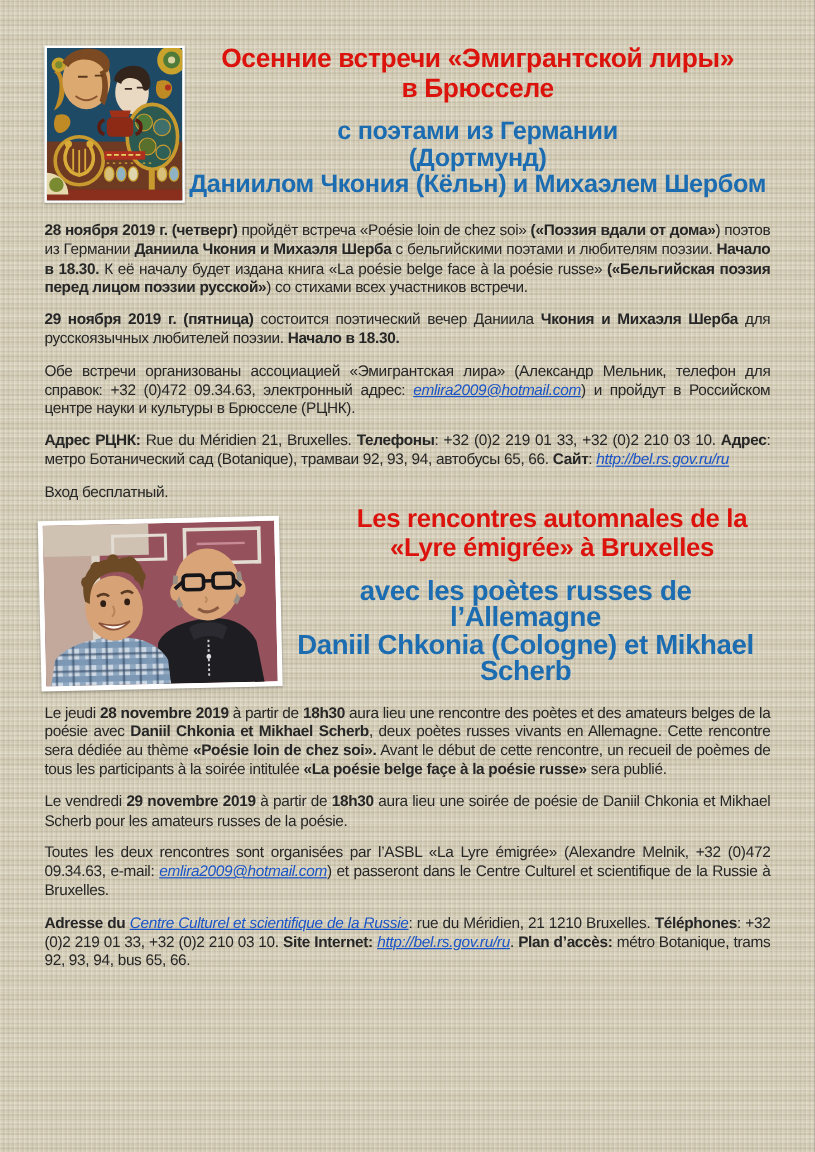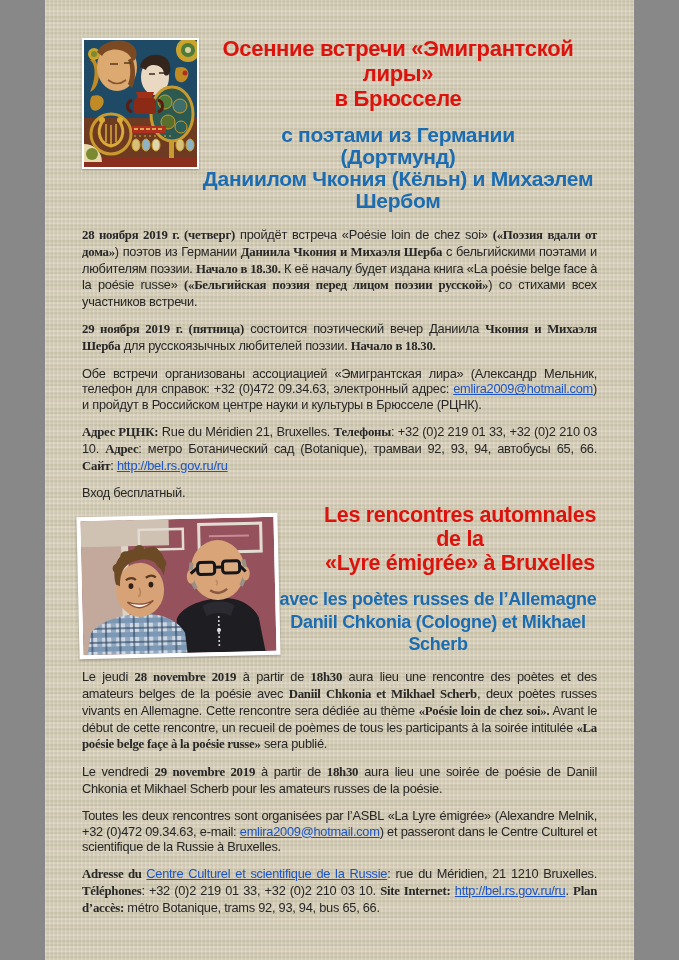--- a/index.html
+++ b/index.html
@@ -1,18 +1,18 @@
 <!DOCTYPE html>
 <html><head>
 <meta charset="utf-8">
 <style>
   html,body{margin:0;padding:0;background:#888;}
   .page{
     position:relative;
-    width:589px;height:960px;
+    width:679px;height:960px;
     margin:0 auto;
     box-sizing:border-box;
     padding:36px 37px 0 37px;
     overflow:hidden;
     font-family:"Liberation Sans",sans-serif;
     background-color:#d8d1bb;
     background-image:
       repeating-linear-gradient(90deg, rgba(255,255,255,.22) 0px, rgba(255,255,255,0) 1px, rgba(0,0,0,0) 2px, rgba(118,106,82,.12) 3px, rgba(0,0,0,0) 4px),
       repeating-linear-gradient(0deg, rgba(255,255,255,.18) 0px, rgba(255,255,255,0) 1px, rgba(0,0,0,0) 2px, rgba(118,106,82,.14) 3px, rgba(0,0,0,0) 4px),
       repeating-linear-gradient(0deg, rgba(130,118,92,.05) 0 7px, rgba(255,255,255,.06) 7px 14px);
@@ -25,32 +25,32 @@
   }
   .photo-frame{
     flex:none;width:193px;height:134px;background:#fff;padding:4px;margin-top:12px;margin-left:-4px;
     transform:rotate(-1.3deg);
     box-shadow:0 1px 3px rgba(0,0,0,.3);
   }
   .art-frame svg,.photo-frame svg{display:block;width:100%;height:100%;}
   .title-red{margin:0;color:#dc130c;font-weight:700;font-size:22px;line-height:25px;letter-spacing:-0.3px;}
   .title-red.fr{font-size:21.5px;line-height:24px;padding-left:44px;}
   .title-blue{margin:13px 0 0 0;color:#1b6cb1;font-weight:700;font-size:21px;line-height:22px;letter-spacing:-0.3px;}
-  .title-blue.fr{font-size:18px;line-height:22.5px;}
+  .title-blue.fr{font-size:23px;line-height:22.5px;}
   .tline{display:block;}
   .body-block{margin-top:15px;}
   .body-block.fr{margin-top:12px;}
   .para{
     margin:0 0 11px 0;
     font-size:12.8px;line-height:15.8px;letter-spacing:-0.25px;
     color:#262626;text-align:justify;
   }
   .para:last-child{margin-bottom:0;}
-  .para .b{font-weight:700;font-family:Liberation Serif, serif;}
-  .lnk{color:#1a54c7;text-decoration:underline;cursor:pointer;}
+  .para .b{font-weight:700;}
+  .lnk{color:#1a54c7;text-decoration:underline;cursor:pointer;font-style:italic;}
   .sec2{margin-top:2px;}
 </style>
 </head>
 <body>
 
 <div class="page">
 
   <header class="sec-header">
     <div class="art-frame">
       <svg viewBox="0 0 113 127" preserveAspectRatio="none">

